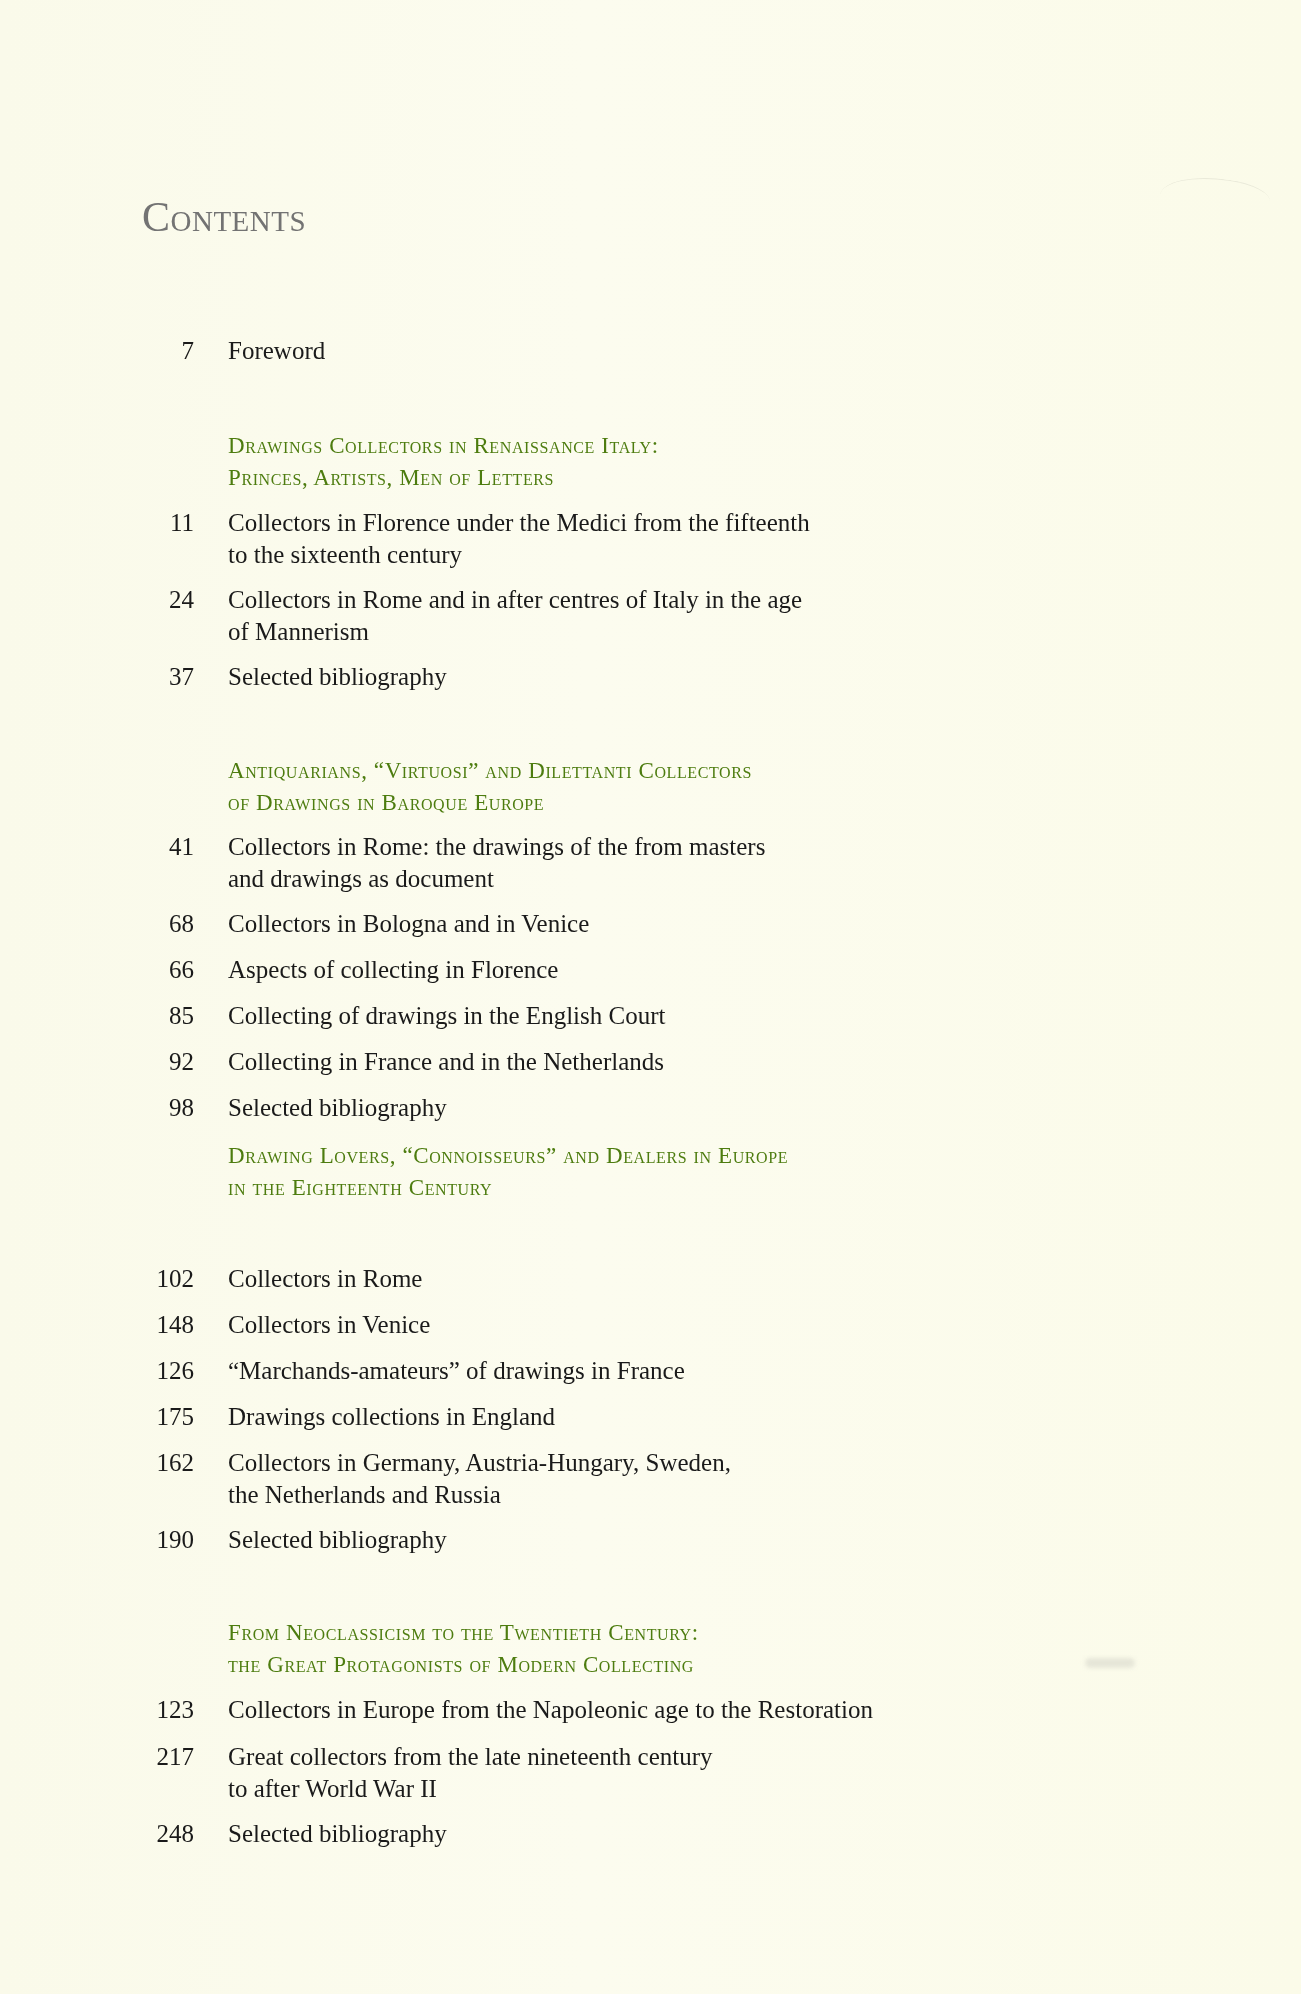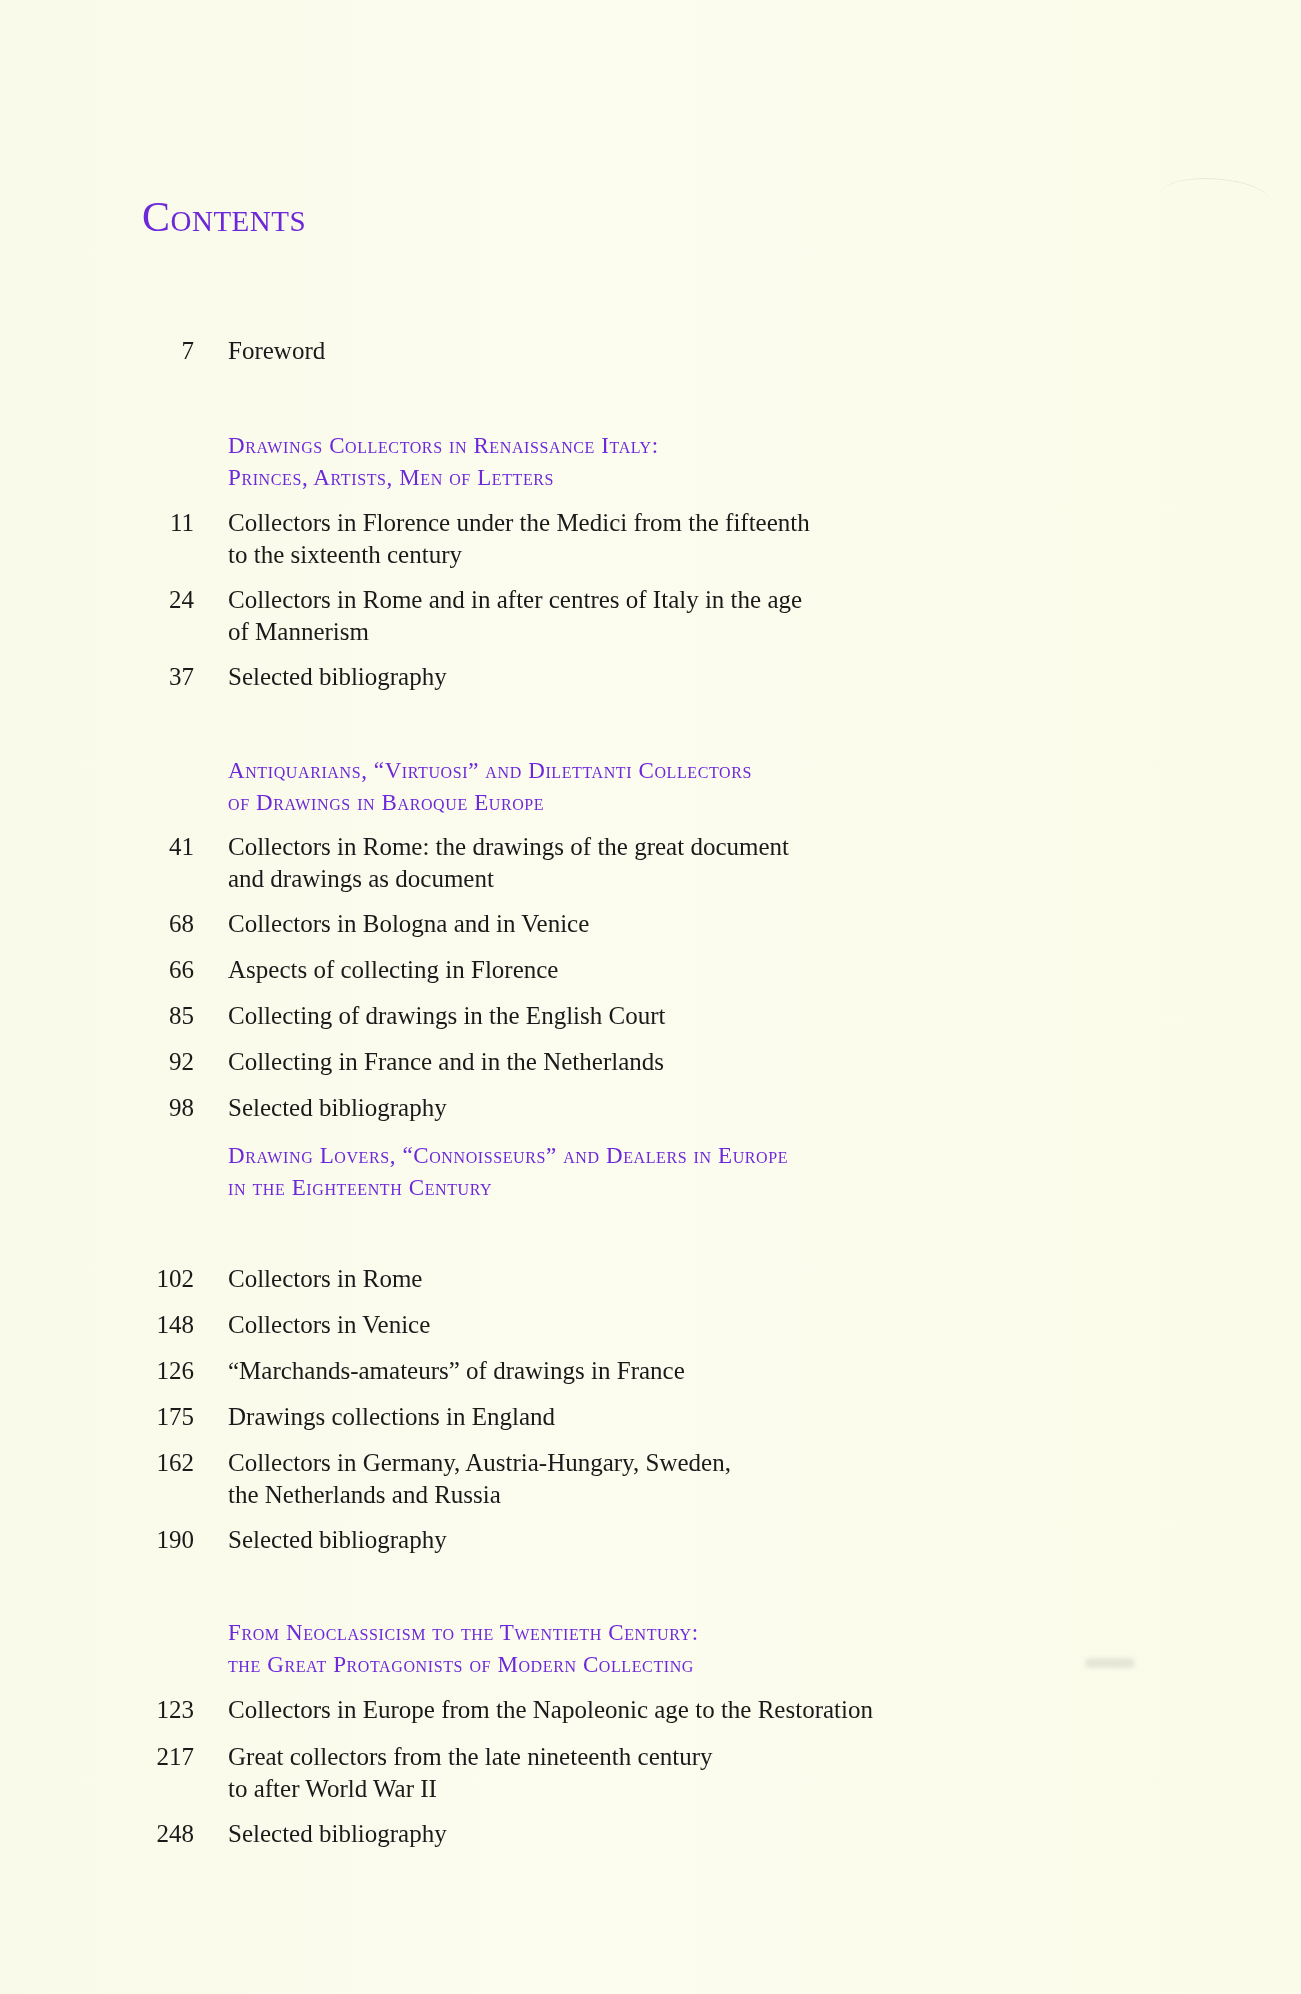--- a/index.html
+++ b/index.html
@@ -7,36 +7,36 @@
     width: 1301px; height: 1994px; overflow: hidden;
     background: #fbfbec;
     background-image: linear-gradient(90deg, #fafaea 0%, #fcfcef 45%, #fbfbe9 100%);
     font-family: "Liberation Serif", "DejaVu Serif", serif;
     color: #1a1a1a;
     position: relative;
   }
   .title {
     position: absolute; left: 142px; top: 196px;
     font-size: 42px; font-variant: small-caps; letter-spacing: 0.5px;
-    line-height: 1; margin: 0; font-weight: normal; color: #6d28d9; font-family: Liberation Serif, serif;
+    line-height: 1; margin: 0; font-weight: normal; color: #737373; font-family: Liberation Serif, serif;
   }
   .toc { position: absolute; left: 0; top: 0; width: 1301px; }
   .row { position: absolute; left: 0; width: 1200px; }
   .num {
     position: absolute; left: 130px; width: 64px; text-align: right;
     font-size: 25px; line-height: 32px;
   }
   .txt {
     position: absolute; left: 228px; width: 900px;
     font-size: 25px; line-height: 32px; white-space: pre-line;
   }
   .sec {
     position: absolute; left: 228px; width: 900px;
     font-size: 23px; line-height: 32px; font-variant: small-caps;
-    letter-spacing: 0.6px; white-space: pre-line; color: #6d28d9;
+    letter-spacing: 0.6px; white-space: pre-line; color: #4d7c0f;
   }
   .smudge {
     position: absolute; left: 1085px; top: 1658px; width: 50px; height: 10px;
     background: #d8d8cc; border-radius: 5px; opacity: .6; filter: blur(2px);
   }
   .crease {
     position: absolute; left: 1160px; top: 178px; width: 110px; height: 40px;
     border-top: 1px solid #e6e6d6; border-radius: 60% 40% 0 0; opacity: .8;
     transform: rotate(8deg);
   }
@@ -70,21 +70,21 @@
   </div>
   <div class="row" style="top:661px">
     <span class="num">37</span>
     <span class="txt">Selected bibliography</span>
   </div>
 
   <div class="sec" style="top:755px">Antiquarians, “Virtuosi” and Dilettanti Collectors
 of Drawings in Baroque Europe</div>
   <div class="row" style="top:831px">
     <span class="num">41</span>
-    <span class="txt">Collectors in Rome: the drawings of the great document
+    <span class="txt">Collectors in Rome: the drawings of the from masters
 and drawings as document</span>
   </div>
   <div class="row" style="top:908px">
     <span class="num">68</span>
     <span class="txt">Collectors in Bologna and in Venice</span>
   </div>
   <div class="row" style="top:954px">
     <span class="num">66</span>
     <span class="txt">Aspects of collecting in Florence</span>
   </div>

